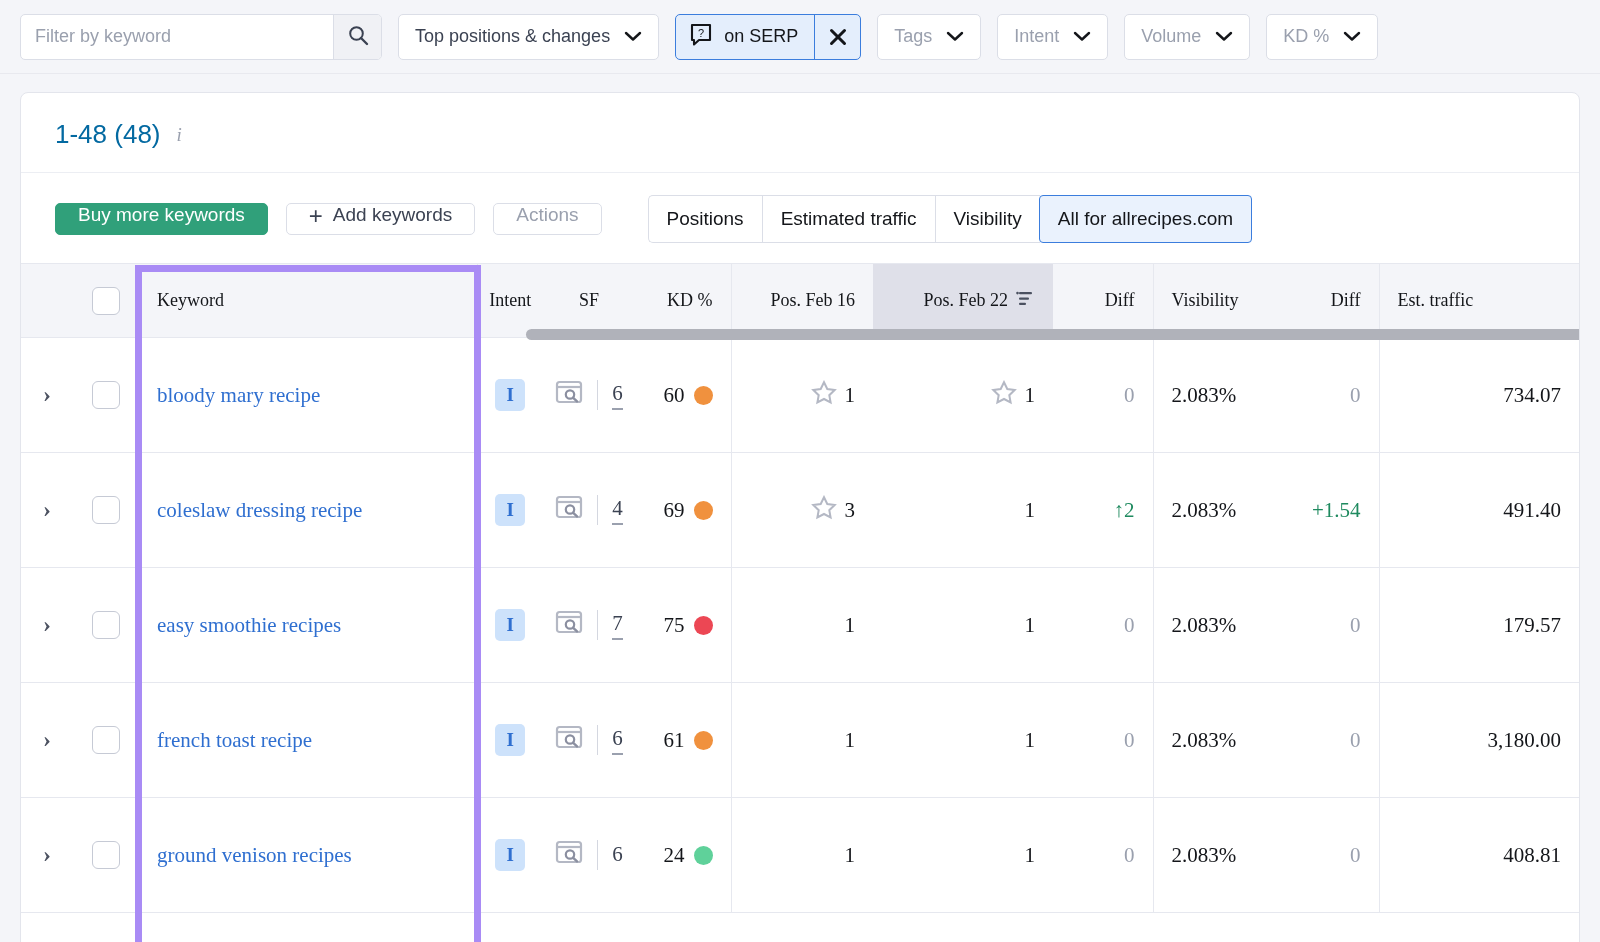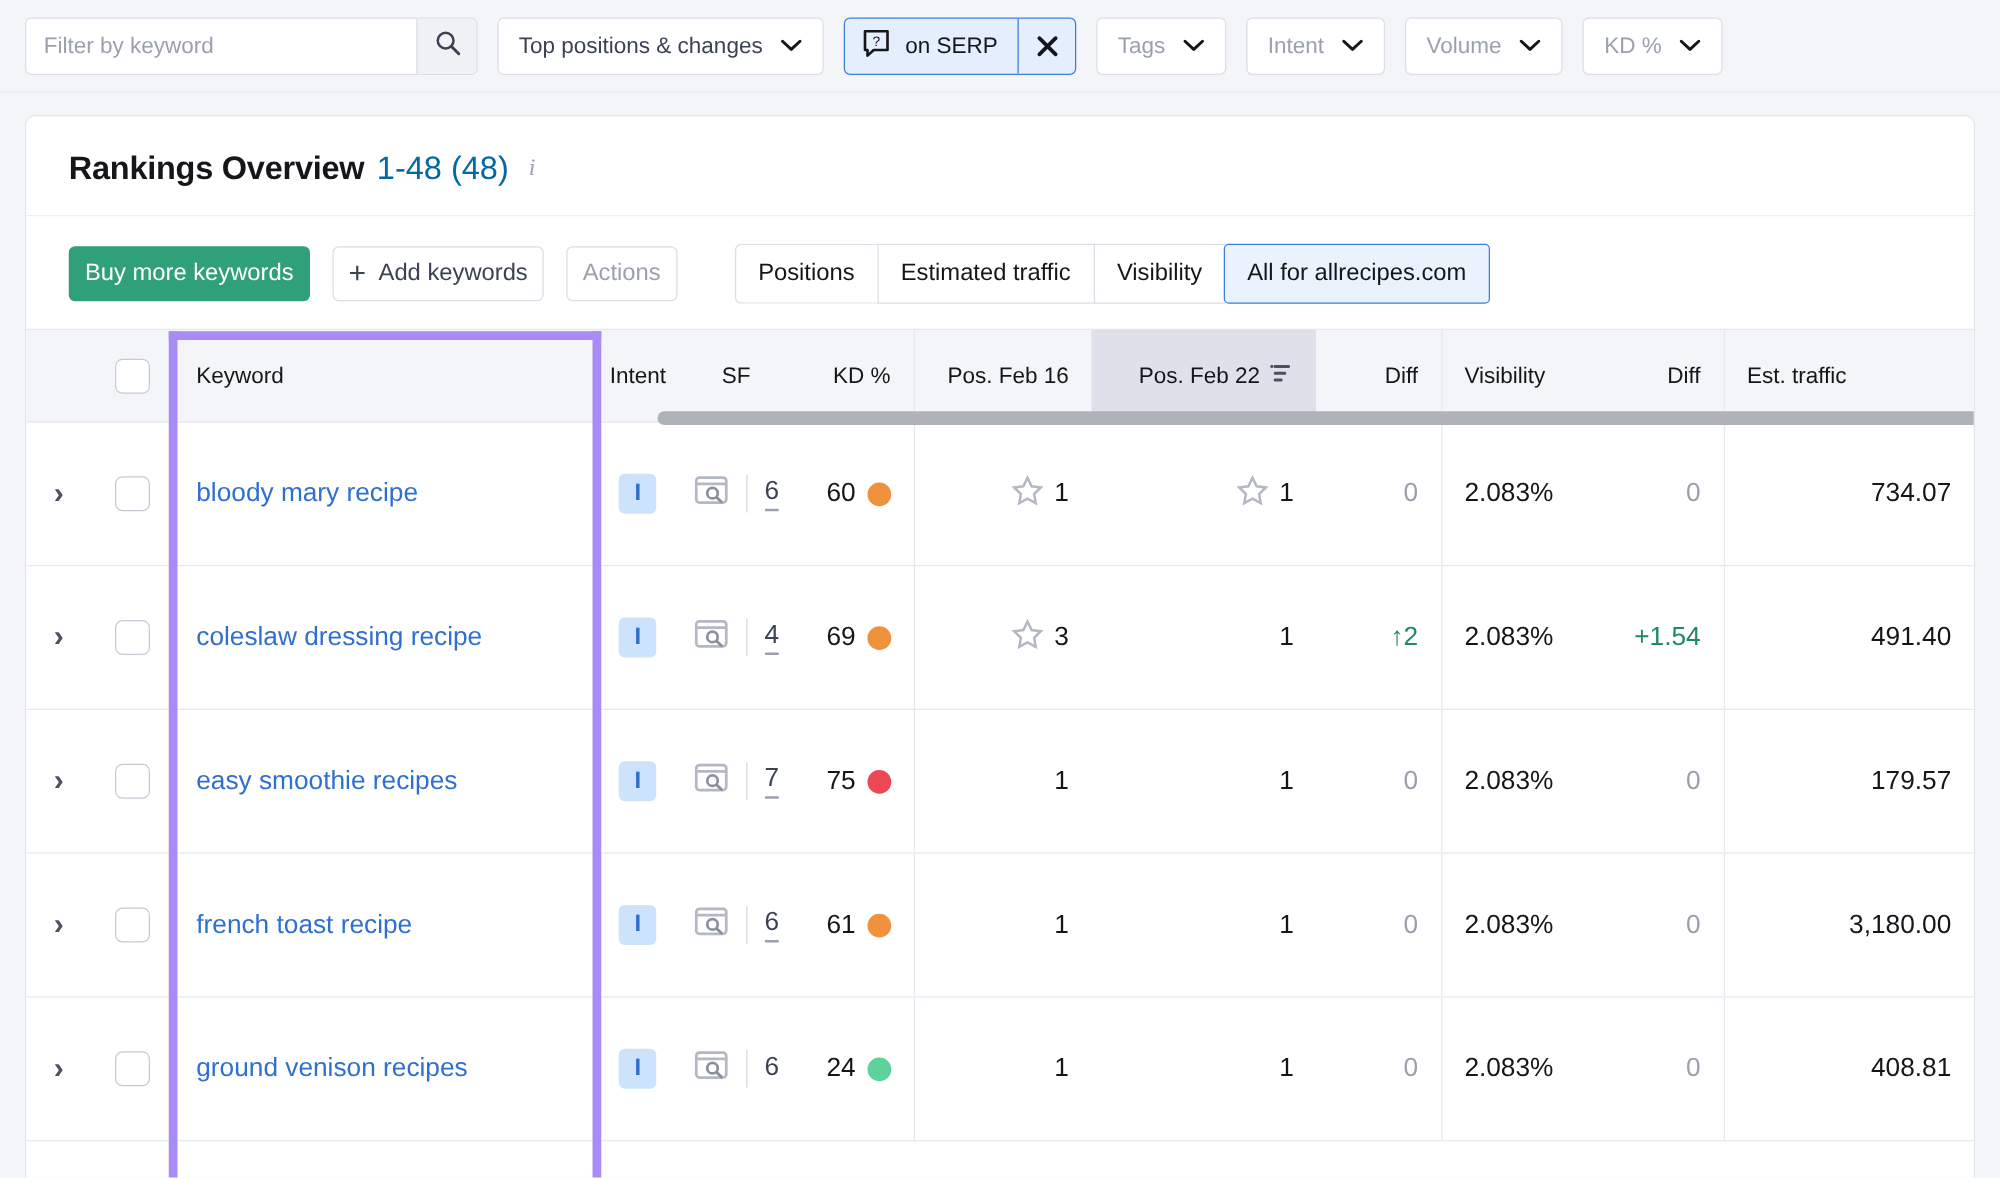--- a/index.html
+++ b/index.html
@@ -108,25 +108,25 @@
     font-family: "Liberation Serif", serif;
     margin-left: 6px; cursor: pointer;
   }
 
   
   .actions-row {
     padding: 22px 34px 20px 34px;
     display: flex; align-items: center; gap: 18px;
   }
   .btn {
-    height: 44px;
+    height: 32px;
     border-radius: 5px;
-    display: flex; align-items: center; justify-content: center;
+    display: flex; align-items: flex-start; justify-content: center;
     font-size: 19px;
-    padding: 0 12px;
+    padding: 0 22px;
     cursor: pointer;
     white-space: nowrap;
   }
   .btn-primary {
     background: #30a07a;
     color: #fff;
     border: 1px solid #30a07a;
     font-weight: 400;
   }
   .btn-outline {
@@ -159,21 +159,21 @@
   .seg-item.active {
     background: #eaf2fd;
     border: 1px solid #3b7ddd;
     border-radius: 4px;
     margin-left: -1px;
     z-index: 2;
   }
 
   
   .table-wrap { position: relative; }
-  table { border-collapse: collapse; width: 100%; table-layout: fixed; }
+  table { border-collapse: collapse; width: 100%; table-layout: fixed; font-family: Liberation Serif, serif; }
 
   thead th {
     background: #f4f5f9;
     font-size: 18px;
     font-weight: 400;
     color: #14161a;
     height: 74px;
     border-top: 1px solid #e6e8ef;
     border-bottom: 1px solid #e6e8ef;
     vertical-align: middle;
@@ -351,21 +351,20 @@
       <svg width="18" height="12" viewBox="0 0 18 12">
           <path d="M2 3 L9 9.5 L16 3" stroke="#14161a" stroke-width="2.4" fill="none" stroke-linecap="round" stroke-linejoin="round"></path>
         </svg>
     </span>
   </div>
 </div>
 
 <div class="card">
 
   <div class="card-title">
-    <h1>Rankings Overview</h1>
     <span class="count">1-48 (48)</span>
     <span class="info-i">i</span>
   </div>
 
   <div class="actions-row">
     <div class="btn btn-primary">
       <span>Buy more keywords</span>
     </div>
     <div class="btn btn-outline">
       <span class="plus">+</span>

